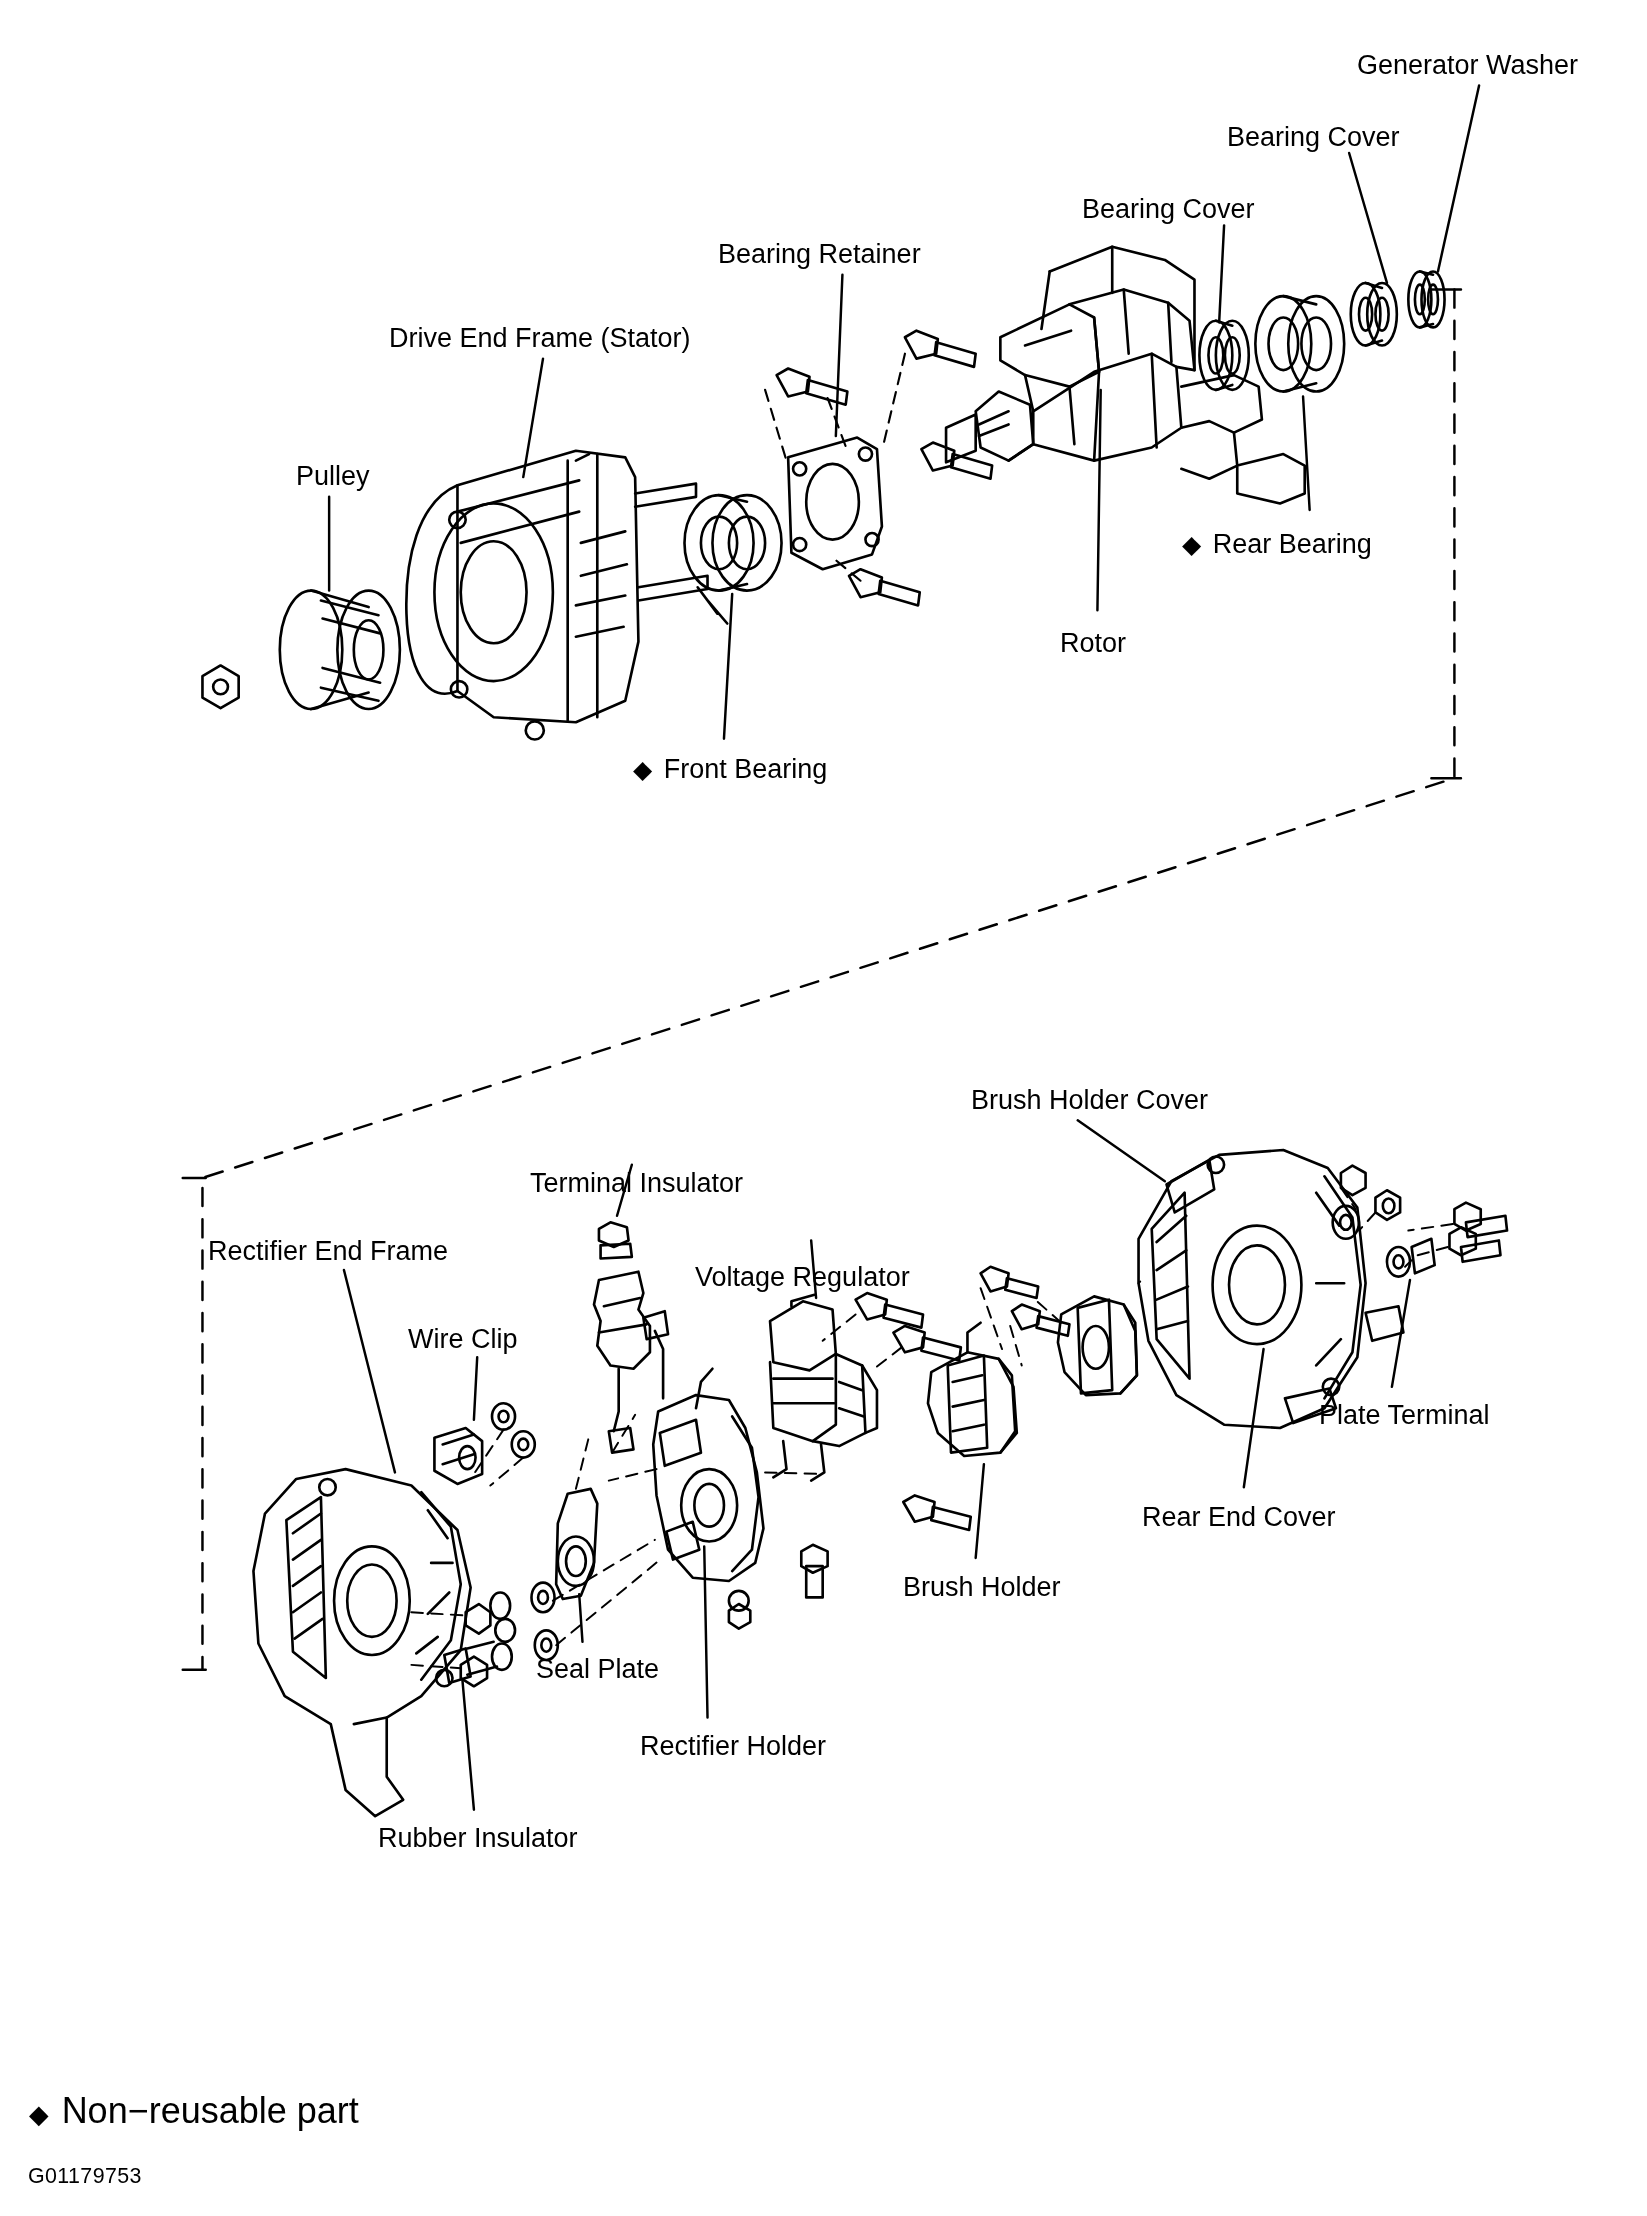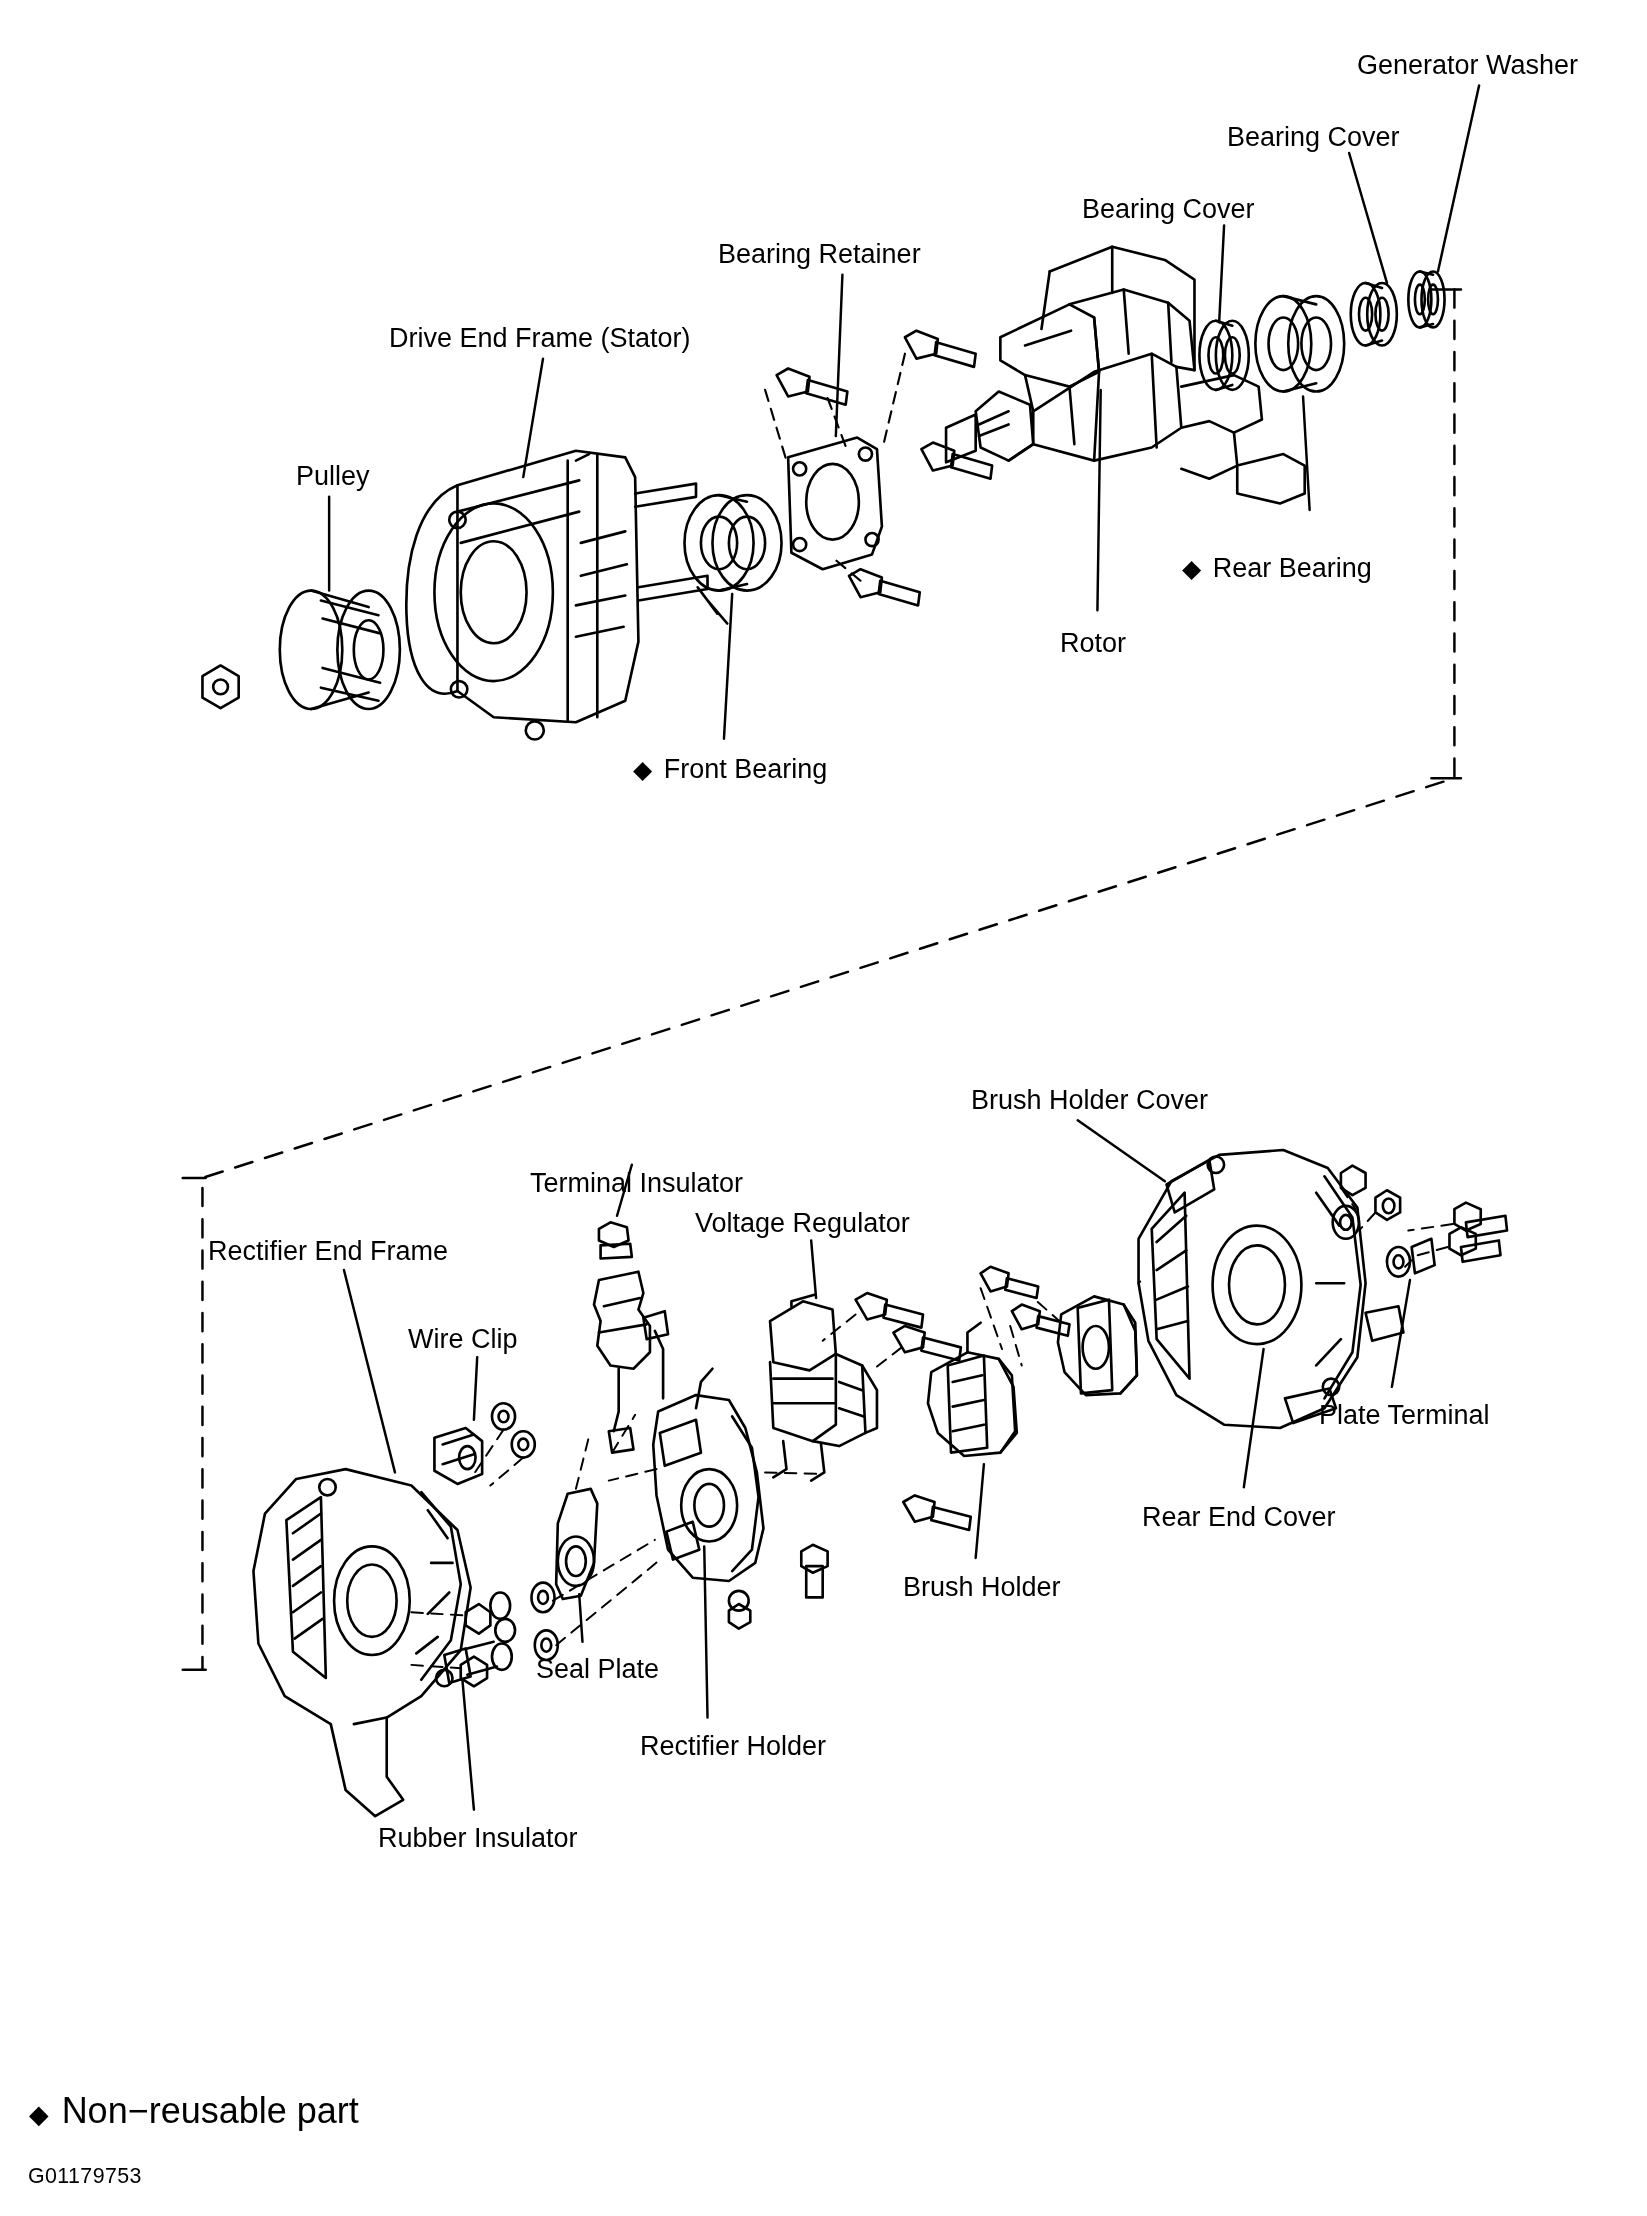--- a/index.html
+++ b/index.html
@@ -372,26 +372,26 @@
     </g>
   </svg>
 
   <div id="labels-layer">
     <div class="lbl" style="left:1357px; top:51px;">Generator Washer</div>
     <div class="lbl" style="left:1227px; top:123px;">Bearing Cover</div>
     <div class="lbl" style="left:1082px; top:195px;">Bearing Cover</div>
     <div class="lbl" style="left:718px; top:240px;">Bearing Retainer</div>
     <div class="lbl" style="left:389px; top:324px;">Drive End Frame (Stator)</div>
     <div class="lbl" style="left:296px; top:462px;">Pulley</div>
-    <div class="lbl diamond" style="left:1182px; top:530px;margin-top:24px;">Rear Bearing</div>
+    <div class="lbl diamond" style="left:1182px; top:530px;">Rear Bearing</div>
     <div class="lbl" style="left:1060px; top:629px;">Rotor</div>
     <div class="lbl diamond" style="left:633px; top:755px;text-align:right;">Front Bearing</div>
     <div class="lbl" style="left:971px; top:1086px;">Brush Holder Cover</div>
     <div class="lbl" style="left:530px; top:1131px;margin-top:38px;">Terminal Insulator</div>
-    <div class="lbl" style="left:695px; top:1209px;">Voltage Regulator</div>
+    <div class="lbl" style="left:695px; top:1263px;">Voltage Regulator</div>
     <div class="lbl" style="left:208px; top:1237px;">Rectifier End Frame</div>
     <div class="lbl" style="left:408px; top:1325px;">Wire Clip</div>
     <div class="lbl" style="left:1319px; top:1401px;">Plate Terminal</div>
     <div class="lbl" style="left:1142px; top:1503px;">Rear End Cover</div>
     <div class="lbl" style="left:903px; top:1573px;">Brush Holder</div>
     <div class="lbl" style="left:536px; top:1655px;">Seal Plate</div>
     <div class="lbl" style="left:629px; top:1732px;margin-left:11px;">Rectifier Holder</div>
     <div class="lbl" style="left:378px; top:1824px;text-align:right;">Rubber Insulator</div>
   </div>
 

